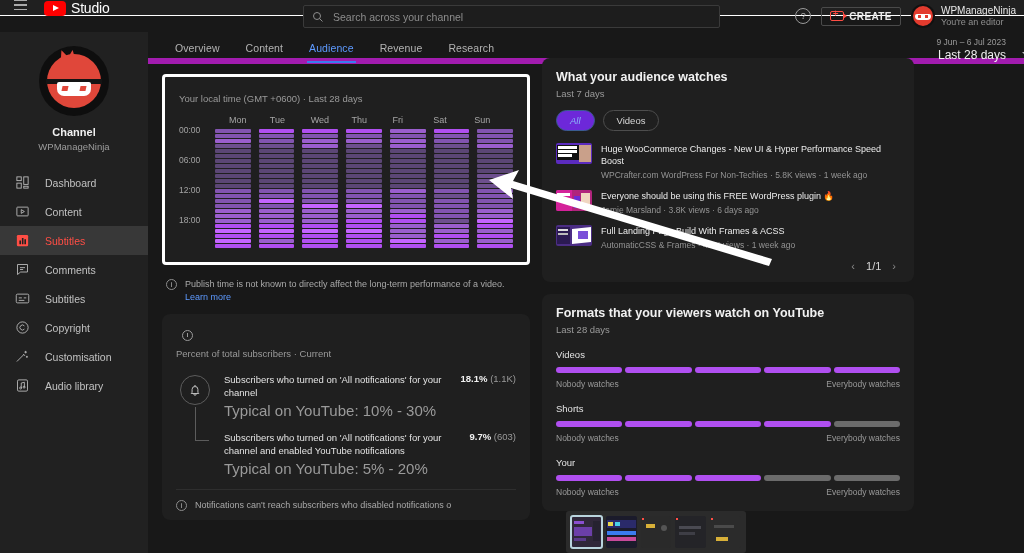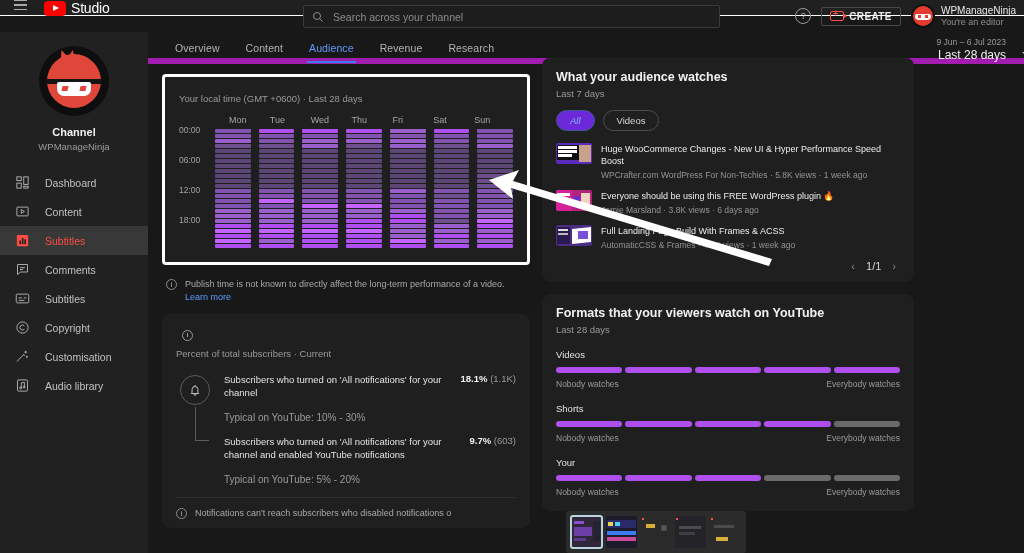--- a/index.html
+++ b/index.html
@@ -144,21 +144,21 @@
     vertical-align: -1px; margin-left: 6px; position: relative; }
   .clock-ico:after { content:""; position:absolute; left:4px; top:2px; width:1px; height:3.5px; background:#9a9a9a; }
   .bell-rows { margin-top: 14px; position: relative; padding-left: 48px; }
   .bell-circle { position: absolute; left: 4px; top: 2px; width: 30px; height: 30px; border-radius: 50%;
     border: 1px solid #5c5c5c; display: flex; align-items: center; justify-content: center; }
   .bell-connector { position: absolute; left: 19px; top: 34px; width: 14px; height: 34px;
     border-left: 1px solid #5c5c5c; border-bottom: 1px solid #5c5c5c; }
   .bell-row { display: flex; margin-bottom: 12px; }
   .bell-row .bl { flex: 1; padding-right: 10px; }
   .bell-main { font-size: 9.5px; color: #e3e3e3; line-height: 13px; }
-  .bell-typ { font-size: 10px; color: #9a9a9a; margin-top: 13px; }
+  .bell-typ { font-size: 15px; color: #9a9a9a; margin-top: 3px; }
   .bell-val { font-size: 9.5px; font-weight: bold; color: #f1f1f1; white-space: nowrap; }
   .bell-val em { font-style: normal; font-weight: normal; color: #9a9a9a; }
   .bell-note { border-top: 1px solid #2e2e2e; margin-top: 4px; padding-top: 9px; display: flex; gap: 8px; }
 
   
   .colR { position: absolute; left: 394px; top: -6px; width: 372px; }
   .watch-card { padding: 12px 14px 10px; }
   .chips { display: flex; gap: 8px; margin-top: 11px; }
   .chip { font-size: 9.5px; padding: 4px 13px; border-radius: 12px; border: 1px solid #4d4d4d; color: #d8d8d8; cursor: pointer; }
   .chip.active { background: #6d28d9; border-color: #3a5c90; color: #8ab4f8; font-style: italic; }

